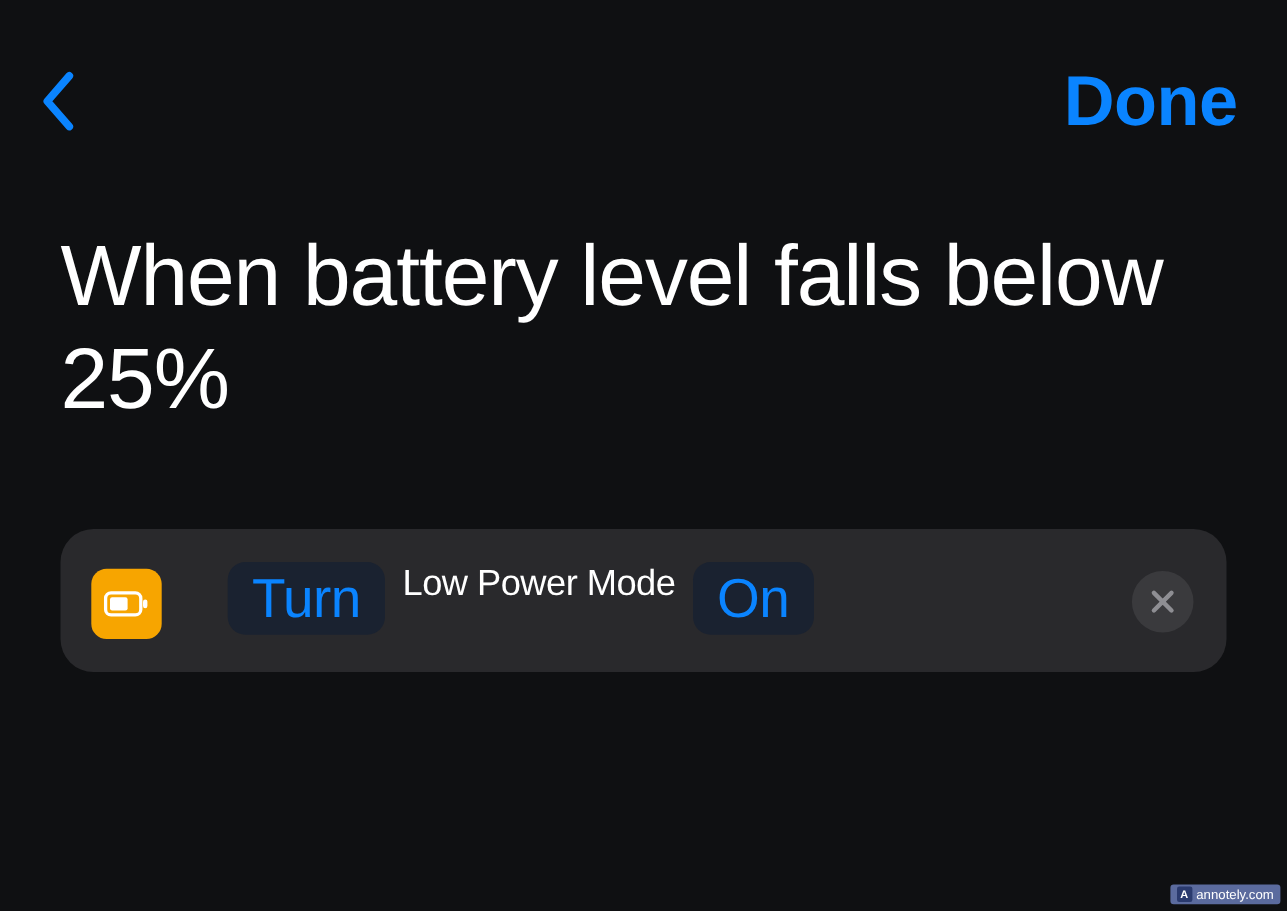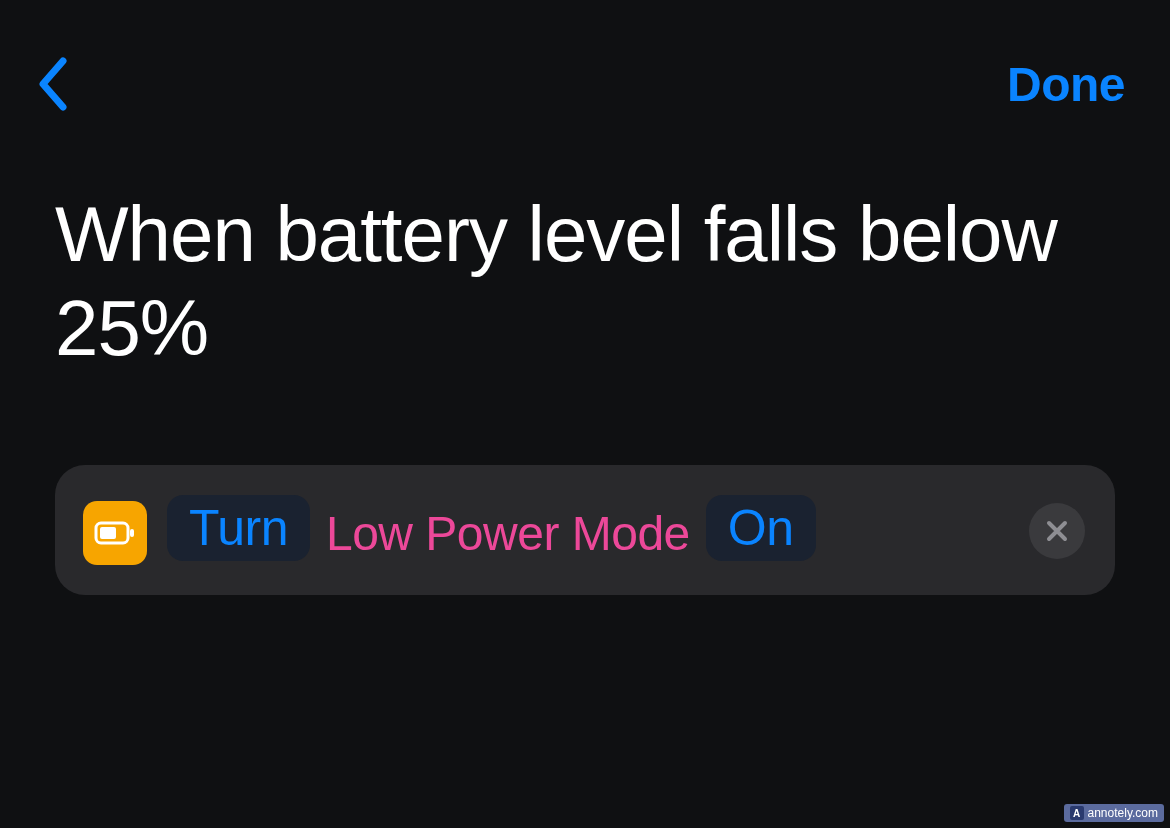--- a/index.html
+++ b/index.html
@@ -23,21 +23,21 @@
     }
     .back-btn {
       color: #0a84ff;
       cursor: pointer;
       display: flex;
       align-items: center;
       justify-content: center;
     }
     .done-btn {
       color: #0a84ff;
-      font-size: 48px;
+      font-size: 64px;
       font-weight: 600;
       cursor: pointer;
       letter-spacing: -0.5px;
     }
     .title {
       color: #ffffff;
       font-size: 78px;
       font-weight: 400;
       letter-spacing: -1px;
       line-height: 1.2;
@@ -60,37 +60,38 @@
       display: flex;
       align-items: center;
       justify-content: center;
       flex-shrink: 0;
       margin-right: 20px;
       margin-top: 6px;
     }
     .action-content {
       display: flex;
       flex-wrap: wrap;
-      align-items: flex-end;
+      align-items: flex-start;
       gap: 12px 16px;
       flex: 1;
       padding-right: 70px;
+      margin-left: 40px;
     }
     .token {
       background: #1a2230;
       color: #0a84ff;
       font-size: 50px;
       font-weight: 400;
       padding: 4px 22px;
       border-radius: 16px;
       letter-spacing: -0.5px;
     }
     .action-label {
-      color: #ec4899;
-      font-size: 48px;
+      color: #ffffff;
+      font-size: 33px;
       font-weight: 400;
       letter-spacing: -0.5px;
     }
     .close-btn {
       position: absolute;
       right: 30px;
       top: 38px;
       width: 56px;
       height: 56px;
       background: #3a3a3d;

